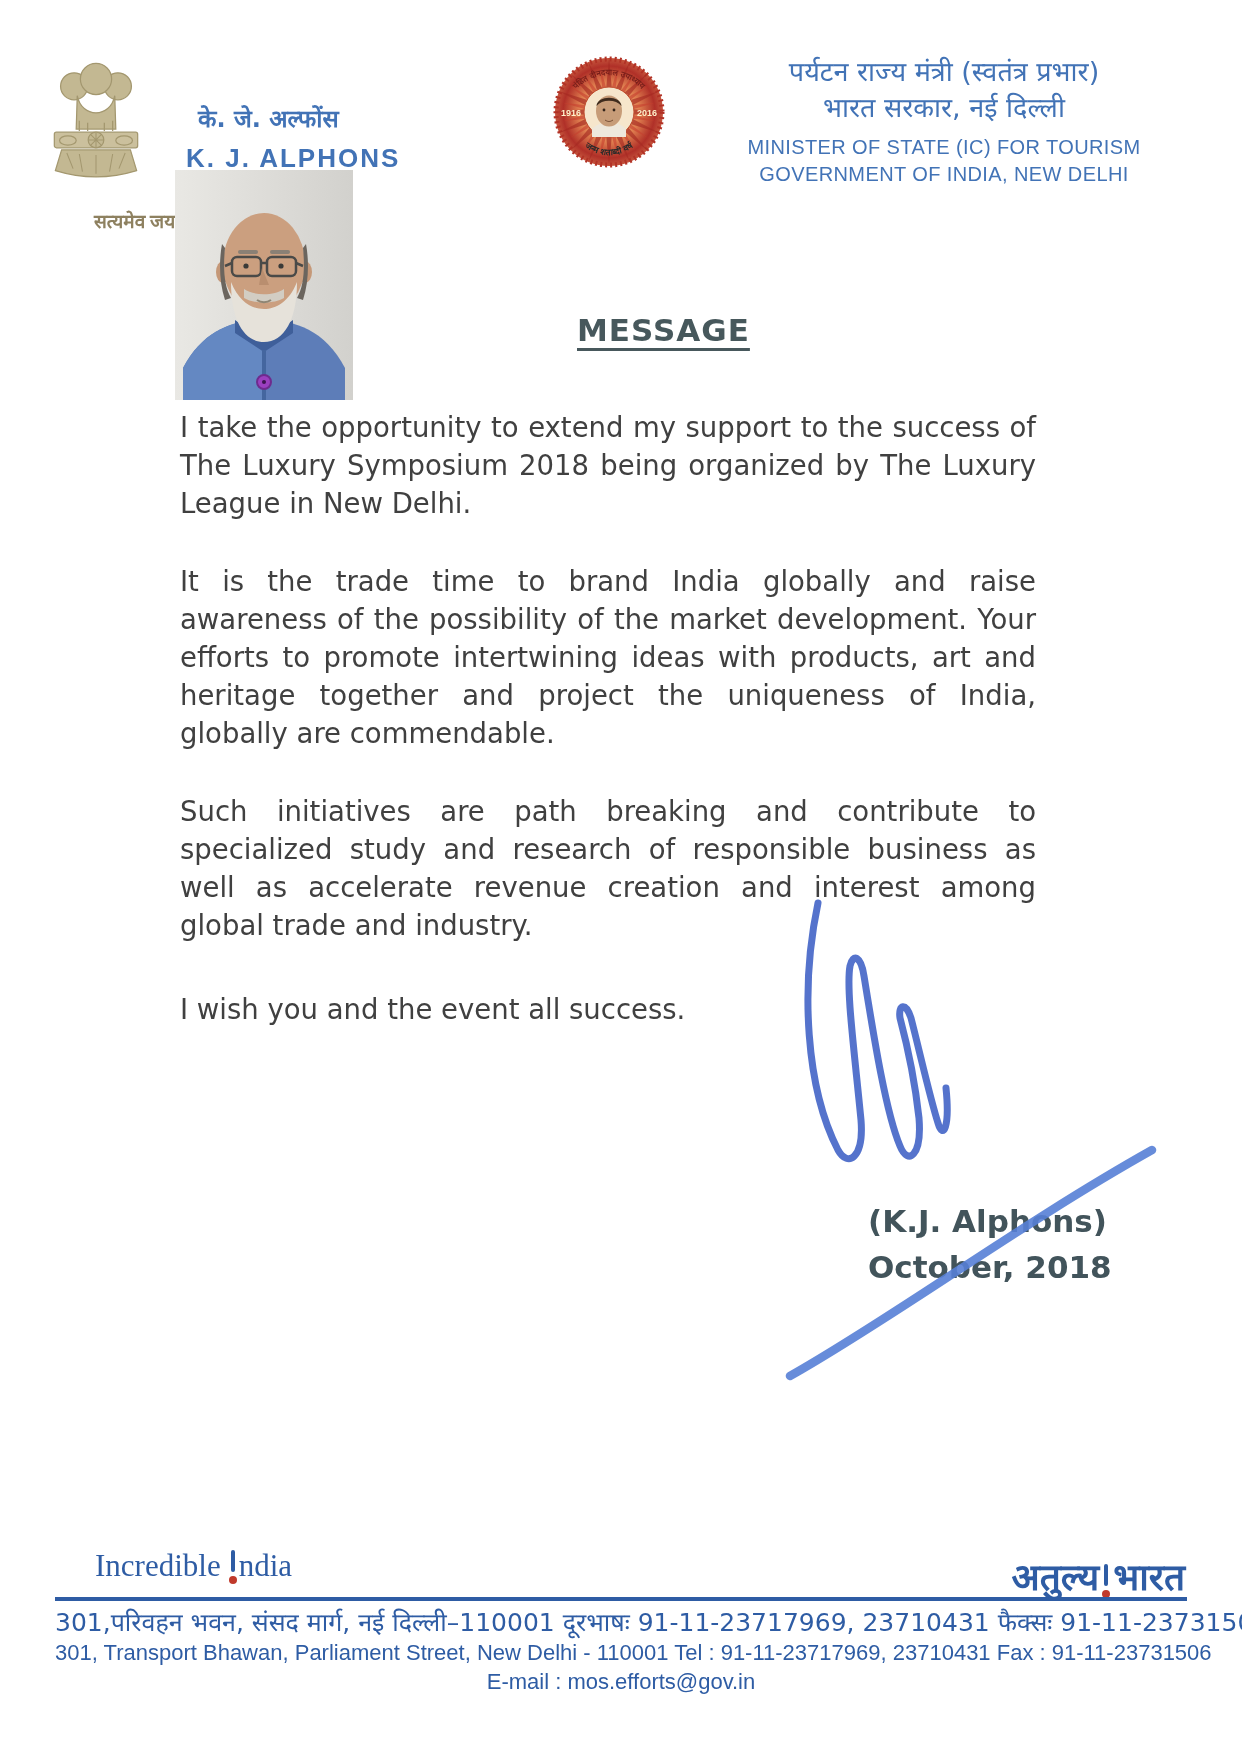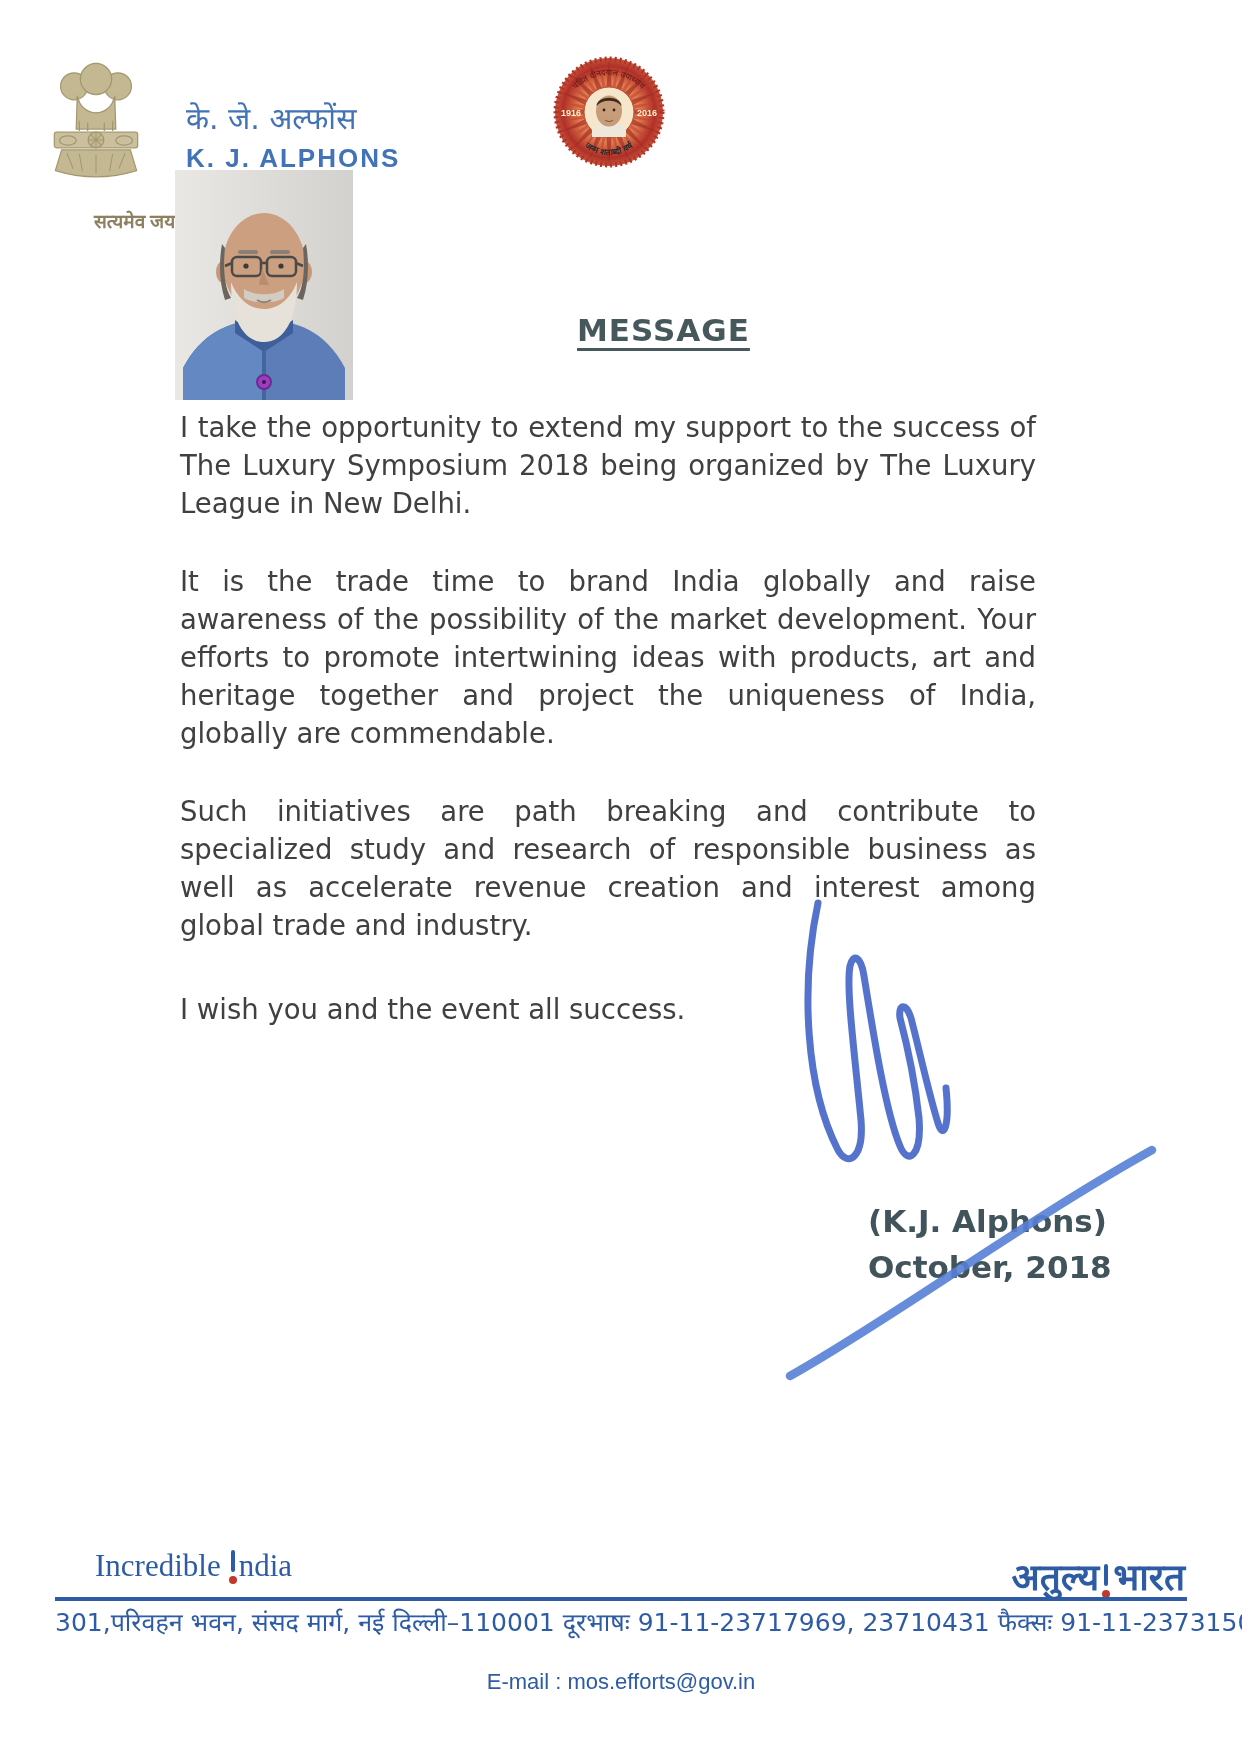--- a/index.html
+++ b/index.html
@@ -4,21 +4,21 @@
 <style>
   html,body{margin:0;padding:0;background:#9a9a9a;}
   .page{position:relative;width:1242px;height:1754px;background:#ffffff;margin:0 auto;
         font-family:"DejaVu Sans",sans-serif;overflow:hidden;}
 
   
   .emblem{position:absolute;left:46px;top:56px;width:100px;text-align:center;}
   .emblem-caption{margin-top:2px;font-size:19px;color:#8e8160;font-weight:bold;
                   font-family:"Liberation Serif",serif;white-space:nowrap;margin-left:48px;}
   .name-block{position:absolute;left:186px;top:100px;color:#4273b6;}
-  .name-hindi{font-size:30px;font-weight:normal;line-height:38px;}
+  .name-hindi{font-size:24px;font-weight:bold;line-height:38px;margin-left:12px;}
   .name-english{font-size:26px;font-weight:bold;letter-spacing:2px;margin-top:5px;
                 font-family:"Liberation Sans",sans-serif;}
   .photo{position:absolute;left:175px;top:170px;width:178px;height:230px;}
   .cent-logo{position:absolute;left:550px;top:52px;width:118px;height:120px;}
   .office-block{position:absolute;top:54px;right:48px;width:500px;text-align:center;color:#4273b6;}
   .office-hi{font-size:27px;line-height:36px;}
   .office-en{font-size:20px;line-height:27px;font-family:"Liberation Sans",sans-serif;letter-spacing:.4px;}
   .office-en.first{margin-top:8px;}
 
   
@@ -177,20 +177,26 @@
       <text x="38" y="4" text-anchor="middle" font-size="9" font-weight="bold" fill="#fff2cc" font-family="Liberation Sans, sans-serif">2016</text>
       <text font-size="8" fill="#7a1f1a" font-weight="bold">
         <textPath href="#tp" startOffset="50%" text-anchor="middle">पंडित दीनदयाल उपाध्याय</textPath>
       </text>
       <text font-size="8.5" fill="#2a2a2a" font-weight="bold">
         <textPath href="#bp" startOffset="50%" text-anchor="middle">जन्म शताब्दी वर्ष</textPath>
       </text>
     </svg>
   </div>
 
+  <div class="office-block">
+    <div class="office-hi">पर्यटन राज्य मंत्री (स्वतंत्र प्रभार)</div>
+    <div class="office-hi">भारत सरकार, नई दिल्ली</div>
+    <div class="office-en first">MINISTER OF STATE (IC) FOR TOURISM</div>
+    <div class="office-en">GOVERNMENT OF INDIA, NEW DELHI</div>
+  </div>
 
   <div class="title">MESSAGE</div>
 
   <div class="text-column">
     <p>I take the opportunity to extend my support to the success of The Luxury Symposium 2018 being organized by The Luxury League in New Delhi.</p>
     <p>It is the trade time to brand India globally and raise awareness of the possibility of the market development. Your efforts to promote intertwining ideas with products, art and heritage together and project the uniqueness of India, globally are commendable.</p>
     <p>Such initiatives are path breaking and contribute to specialized study and research of responsible business as well as accelerate revenue creation and interest among global trade and industry.</p>
     <p class="last">I wish you and the event all success.</p>
   </div>
 
@@ -212,15 +218,16 @@
 
   <div class="brand-left">
     <span>Incredible</span><span class="bang"><span class="stem"></span><span class="bdot"></span></span><span>ndia</span>
   </div>
   <div class="brand-right">
     <span>अतुल्य</span><span class="bang"><span class="stem"></span><span class="bdot"></span></span><span>भारत</span>
   </div>
 
   <div class="footer-rule"></div>
   <div class="addr addr-hi">301,परिवहन भवन, संसद मार्ग, नई दिल्ली–110001 दूरभाषः 91-11-23717969, 23710431 फैक्सः 91-11-23731506</div>
+  <div class="addr addr-en">301, Transport Bhawan, Parliament Street, New Delhi - 110001 Tel : 91-11-23717969, 23710431 Fax : 91-11-23731506</div>
   <div class="addr addr-email">E-mail : mos.efforts@gov.in</div>
 
 </div>
 
 </body></html>

